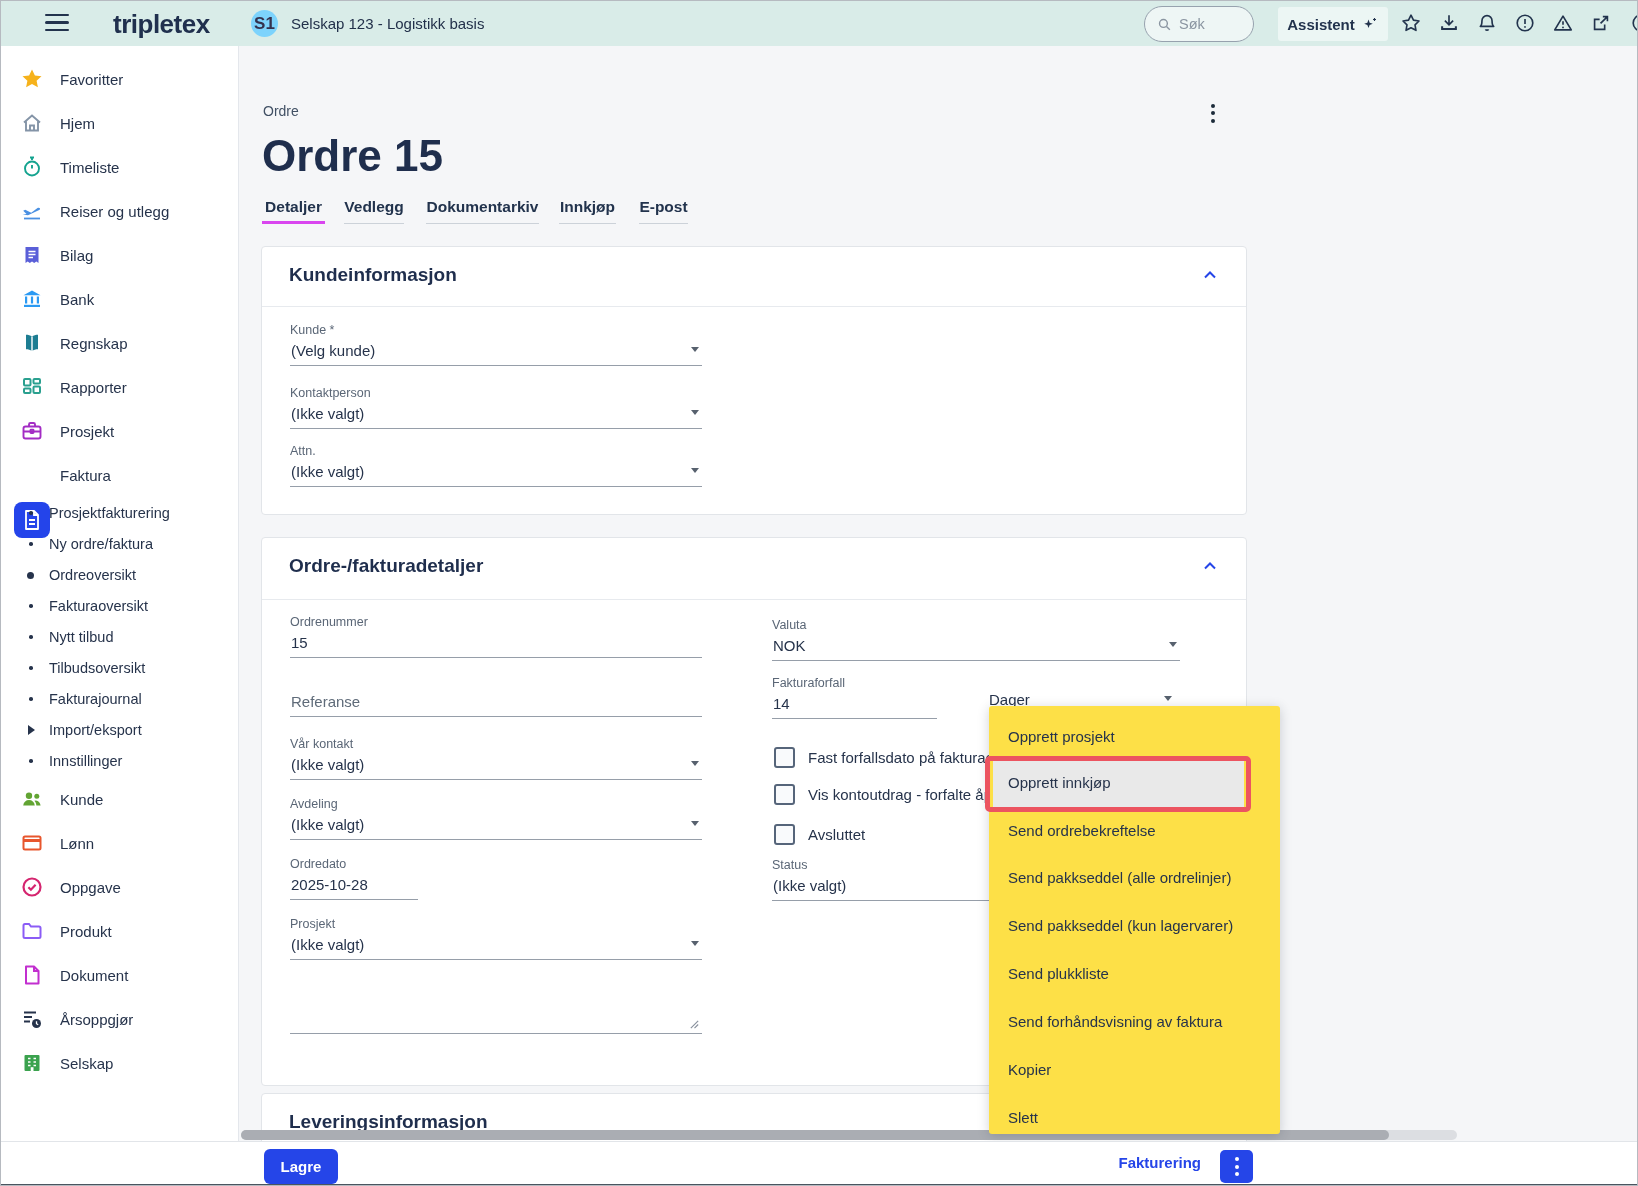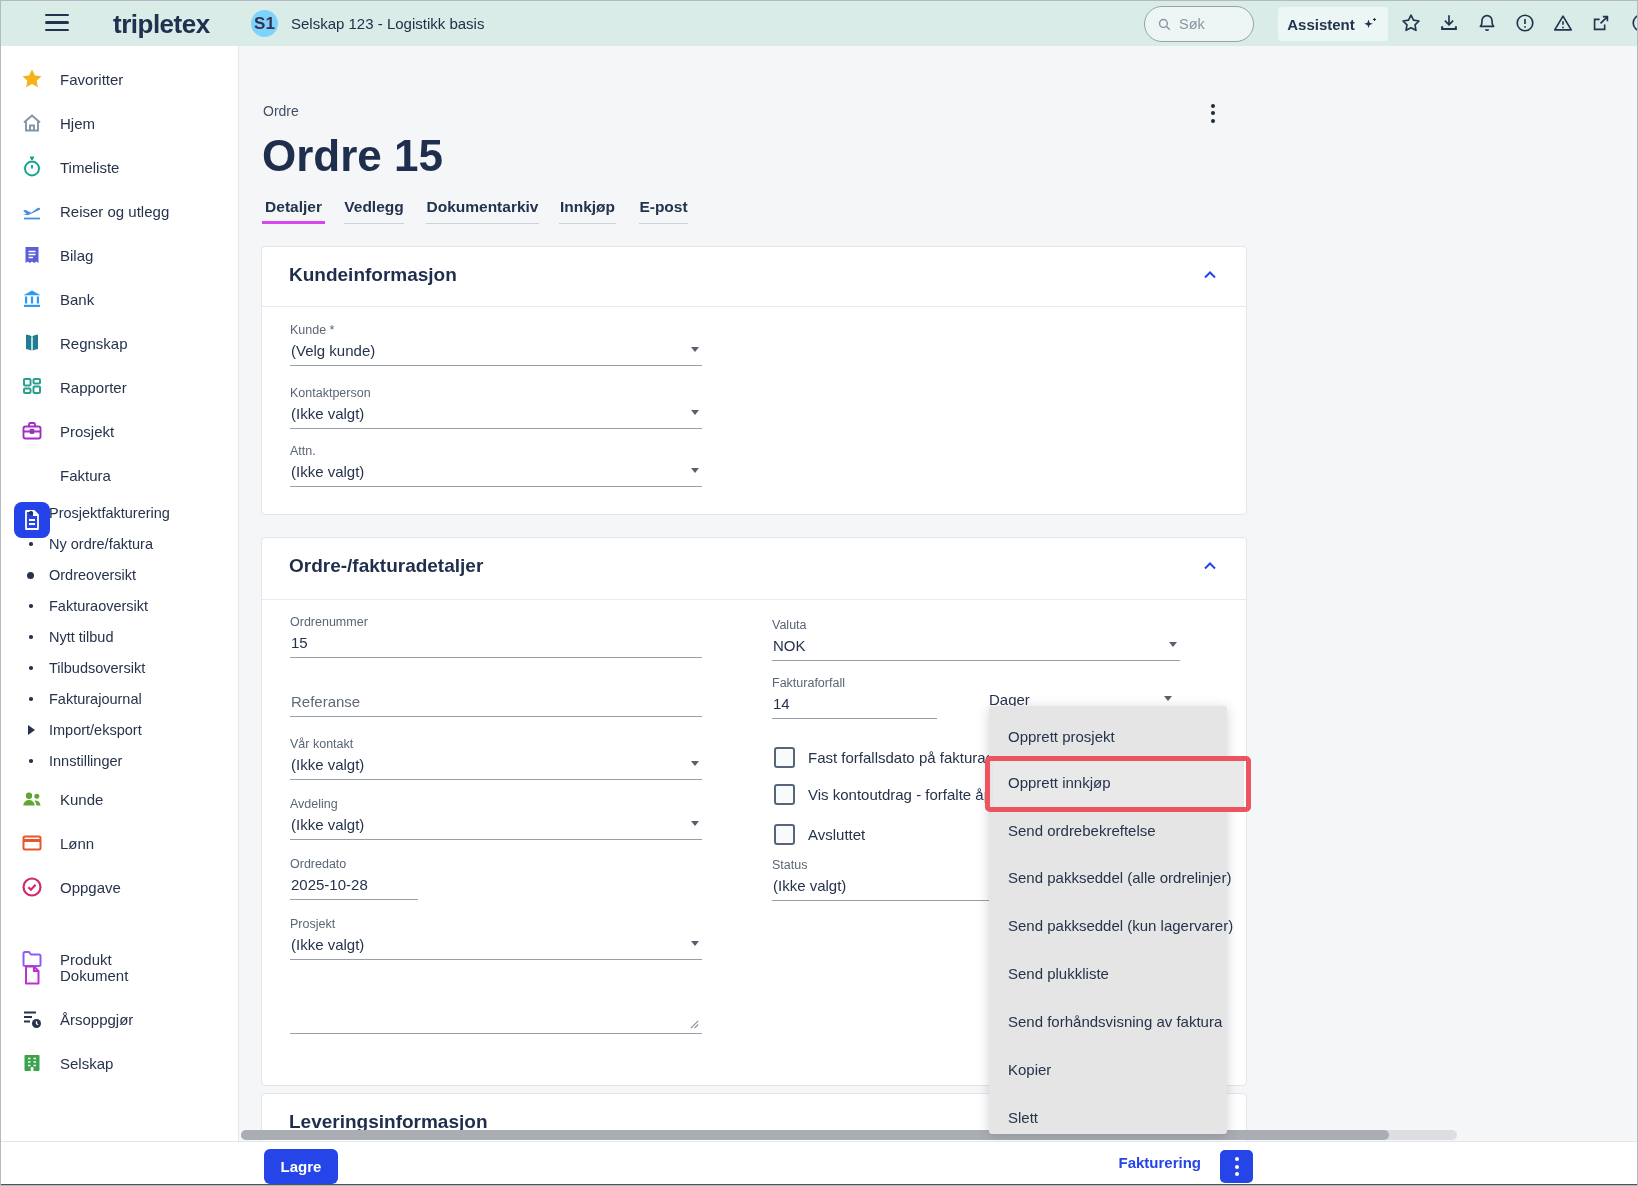--- a/index.html
+++ b/index.html
@@ -61,21 +61,21 @@
   .fvalue { position:relative; font-size:15px; color:#26334b; line-height:19px;
             padding:1px 18px 5px 1px; border-bottom:1px solid #969ea9; cursor:pointer; }
   .fvalue.ph { color:#5f6b79; }
   .caret { position:absolute; right:3px; top:7px; width:0; height:0;
            border:4.5px solid transparent; border-top:5.5px solid #57616e; border-bottom:none; }
   .cbox { position:absolute; width:21px; height:21px; border:2px solid #56657a; border-radius:3px;
           background:#f9fafc; cursor:pointer; }
   .cblabel { position:absolute; font-size:15px; color:#26334b; white-space:nowrap; }
 
   
-  .menu { left:988px; top:705px; width:238px; height:428px; background:#e5e5e5; border-radius:3px;
+  .menu { left:988px; top:705px; width:291px; height:428px; background:#fde047; border-radius:3px;
           box-shadow:0 2px 12px rgba(40,50,70,.22); z-index:10; }
   .menu-item { position:absolute; left:0; width:259px; height:20px; padding-left:19px;
                font-size:15px; color:#26334b; cursor:pointer; white-space:nowrap; overflow:hidden; }
   .menu-hl { position:absolute; left:4px; top:55px; width:251px; height:46px; background:#e9e9e9; }
   .ann-box { position:absolute; border:5px solid #ec5460; border-radius:5px; z-index:12; pointer-events:none; }
 
   
   .scroll-track { left:240px; top:1129px; width:1216px; height:10px; border-radius:5px; background:#dcdee2; z-index:6; }
   .scroll-thumb { left:240px; top:1129px; width:1148px; height:10px; border-radius:5px; background:#aaadb3; z-index:7; cursor:pointer; }
   .bottombar { left:0; top:1140px; width:1638px; height:43px; background:#fff; border-top:1px solid #e2e5e9; z-index:15; }
@@ -307,21 +307,21 @@
     </div>
     <div class="side-item" style="top:823px">
       <span class="ic">
           <svg width="24" height="24" viewBox="0 0 24 24" fill="none" stroke="#d5256f" stroke-width="2.2">
             <circle cx="12" cy="12" r="8.5"></circle>
             <path d="M8.4 12.2l2.5 2.5 4.7-5"></path>
           </svg>
         </span>
       <span class="lbl">Oppgave</span>
     </div>
-    <div class="side-item" style="top:895px">
+    <div class="side-item" style="top:867px">
       <span class="ic">
           <svg width="24" height="24" viewBox="0 0 24 24" fill="none" stroke="#8b5cf6" stroke-width="2">
             <path d="M3.5 6.5A1.5 1.5 0 015 5h4l2 2.5h8a1.5 1.5 0 011.5 1.5v8.5A1.5 1.5 0 0119 19H5a1.5 1.5 0 01-1.5-1.5z"></path>
           </svg>
         </span>
       <span class="lbl">Produkt</span>
     </div>
     <div class="side-item" style="top:911px">
       <span class="ic">
           <svg width="24" height="24" viewBox="0 0 24 24" fill="none" stroke="#c22fcf" stroke-width="2">

